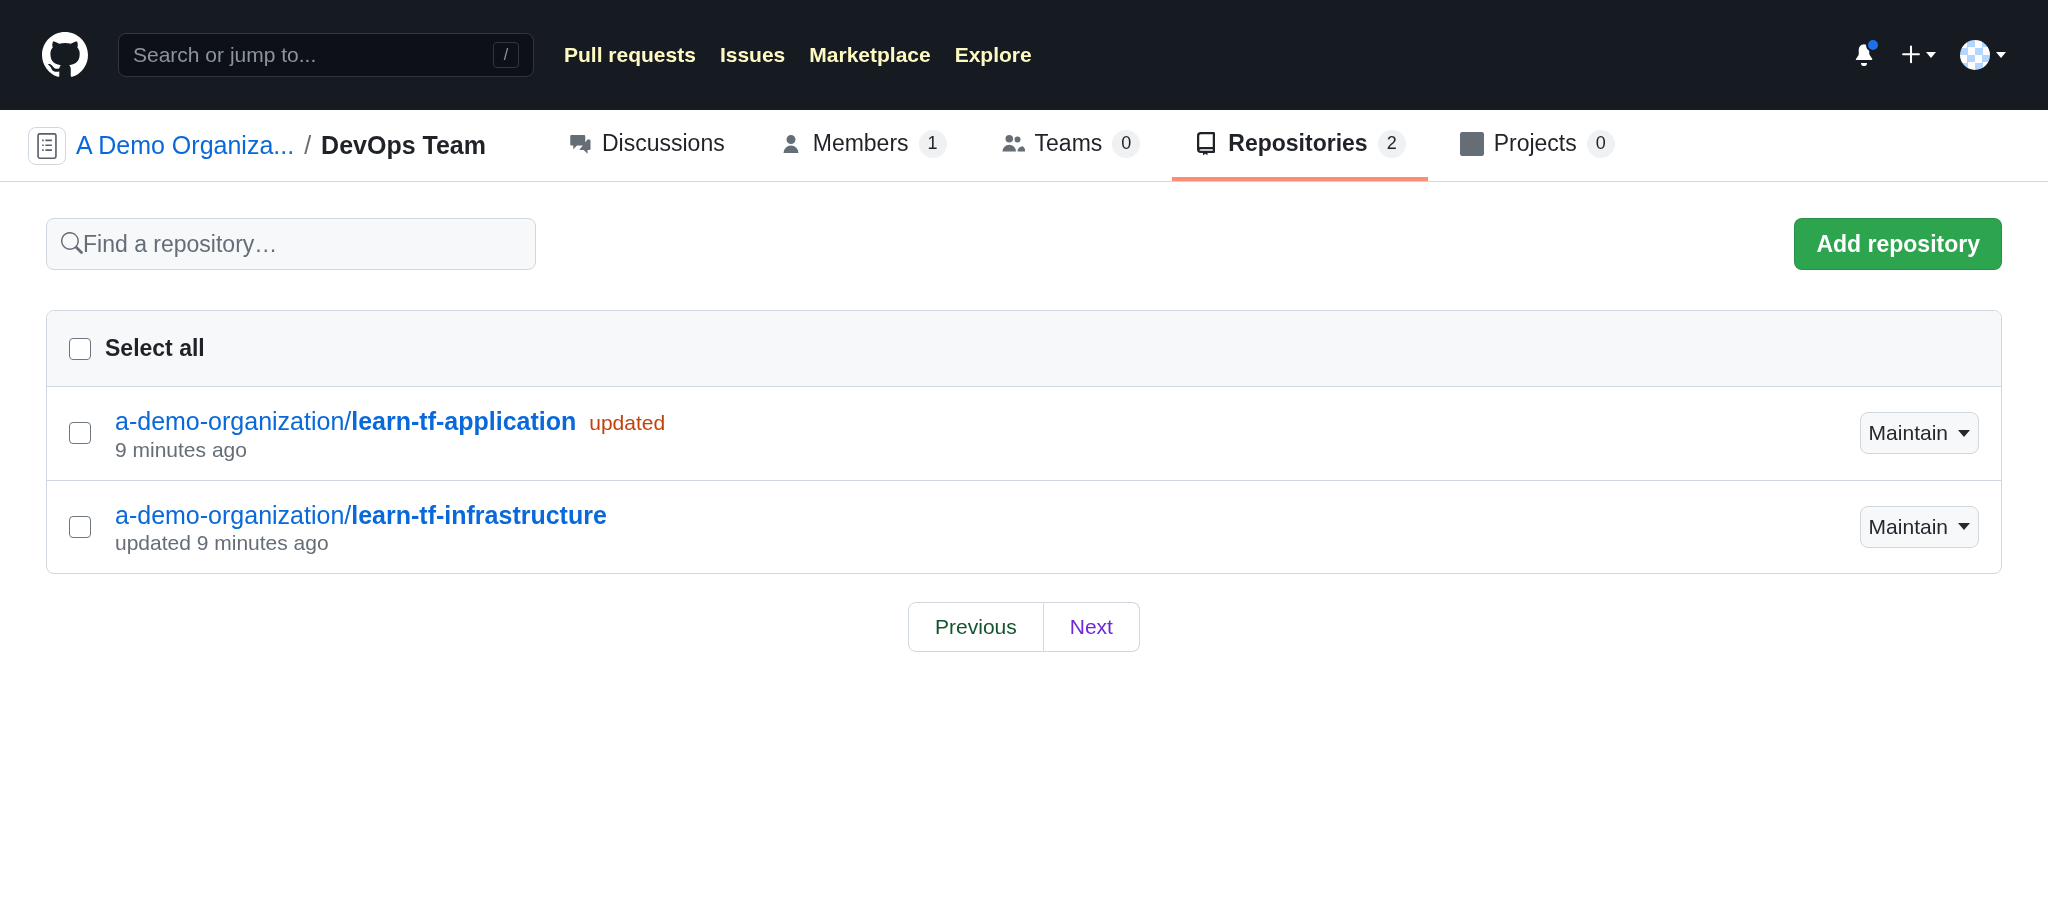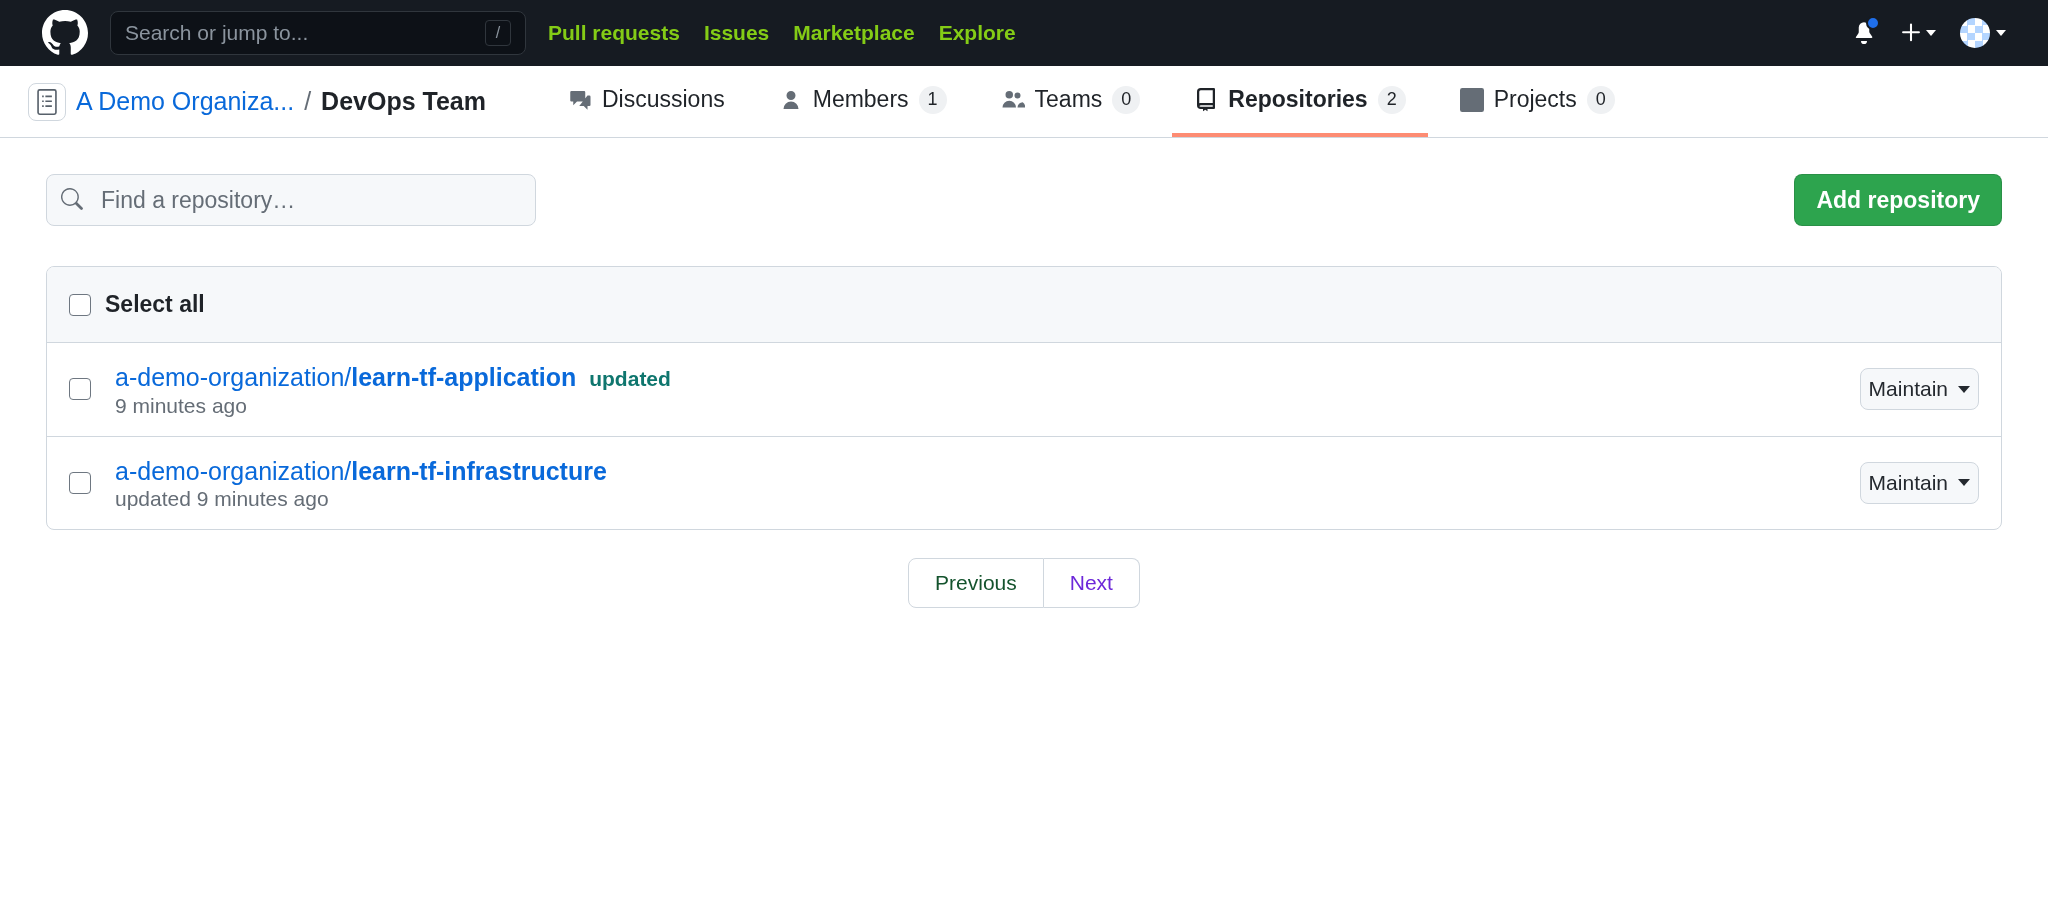--- a/index.html
+++ b/index.html
@@ -6,25 +6,25 @@
   body {
     font-family: -apple-system, BlinkMacSystemFont, "Segoe UI", Helvetica, Arial, sans-serif;
     background: #ffffff;
     color: #1f2328;
     font-size: 14px;
   }
 
   
   .gh-header {
     background: #161b22;
-    height: 66px;
+    height: 110px;
     display: flex;
     align-items: center;
     padding: 12px 42px;
-    gap: 22px;
+    gap: 30px;
   }
   .gh-logo svg { display: block; }
   .gh-search {
     background: #0d1117;
     border: 1px solid #30363d;
     border-radius: 8px;
     height: 44px;
     width: 416px;
     display: flex;
     align-items: center;
@@ -44,21 +44,21 @@
     display: flex;
     align-items: center;
     justify-content: center;
     font-size: 16px;
   }
   .gh-nav {
     display: flex;
     gap: 24px;
   }
   .gh-nav a {
-    color: #84cc16;
+    color: #fef9c3;
     font-weight: 600;
     font-size: 21px;
     text-decoration: none;
   }
   .gh-header-spacer { flex: 1; }
   .gh-header-right {
     display: flex;
     align-items: center;
     gap: 24px;
   }
@@ -183,21 +183,21 @@
   }
   .repo-search {
     background: #f6f8fa;
     border: 1px solid #d0d7de;
     border-radius: 8px;
     height: 52px;
     width: 490px;
     display: flex;
     align-items: center;
     padding: 0 14px;
-    gap: 18px;
+    gap: 0;
   }
   .repo-search input {
     border: none;
     background: transparent;
     font-size: 23px;
     color: #656d76;
     outline: none;
     flex: 1;
   }
   .repo-search input::placeholder { color: #656d76; }
@@ -255,23 +255,23 @@
     line-height: 1.3;
   }
   .repo-title .org { color: #0969da; font-weight: 400; }
   .repo-title .slash { color: #0969da; font-weight: 400; }
   .repo-title .name { color: #0969da; font-weight: 700; }
   .repo-meta {
     color: #656d76;
     font-size: 21px;
   }
   .repo-meta-inline {
-    color: #0f766e;
-    font-size: 21px;
-    font-weight: 700;
+    color: #c2410c;
+    font-size: 21px;
+    font-weight: 400;
     margin-left: 6px;
   }
 
   .perm-btn {
     background: #f6f8fa;
     border: 1px solid #d0d7de;
     border-radius: 8px;
     height: 42px;
     padding: 0 8px;
     display: flex;

